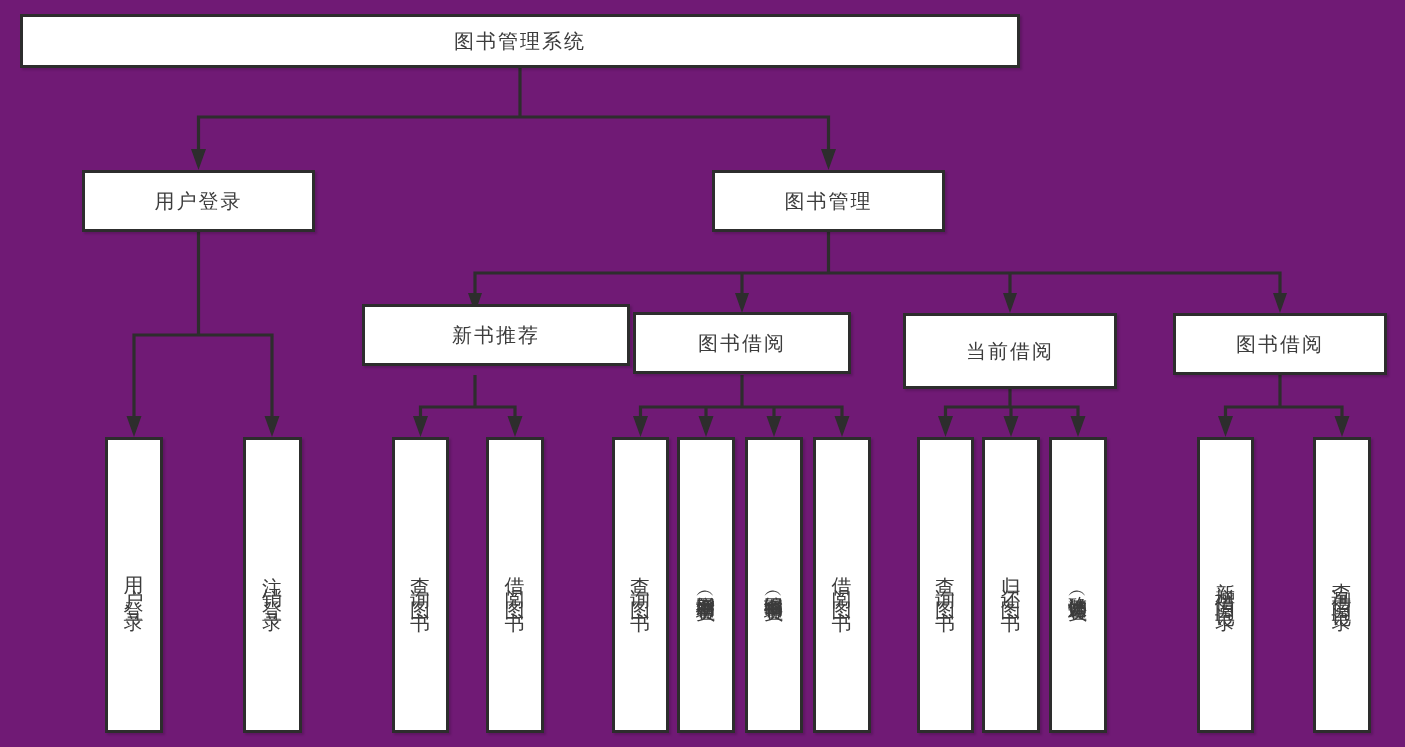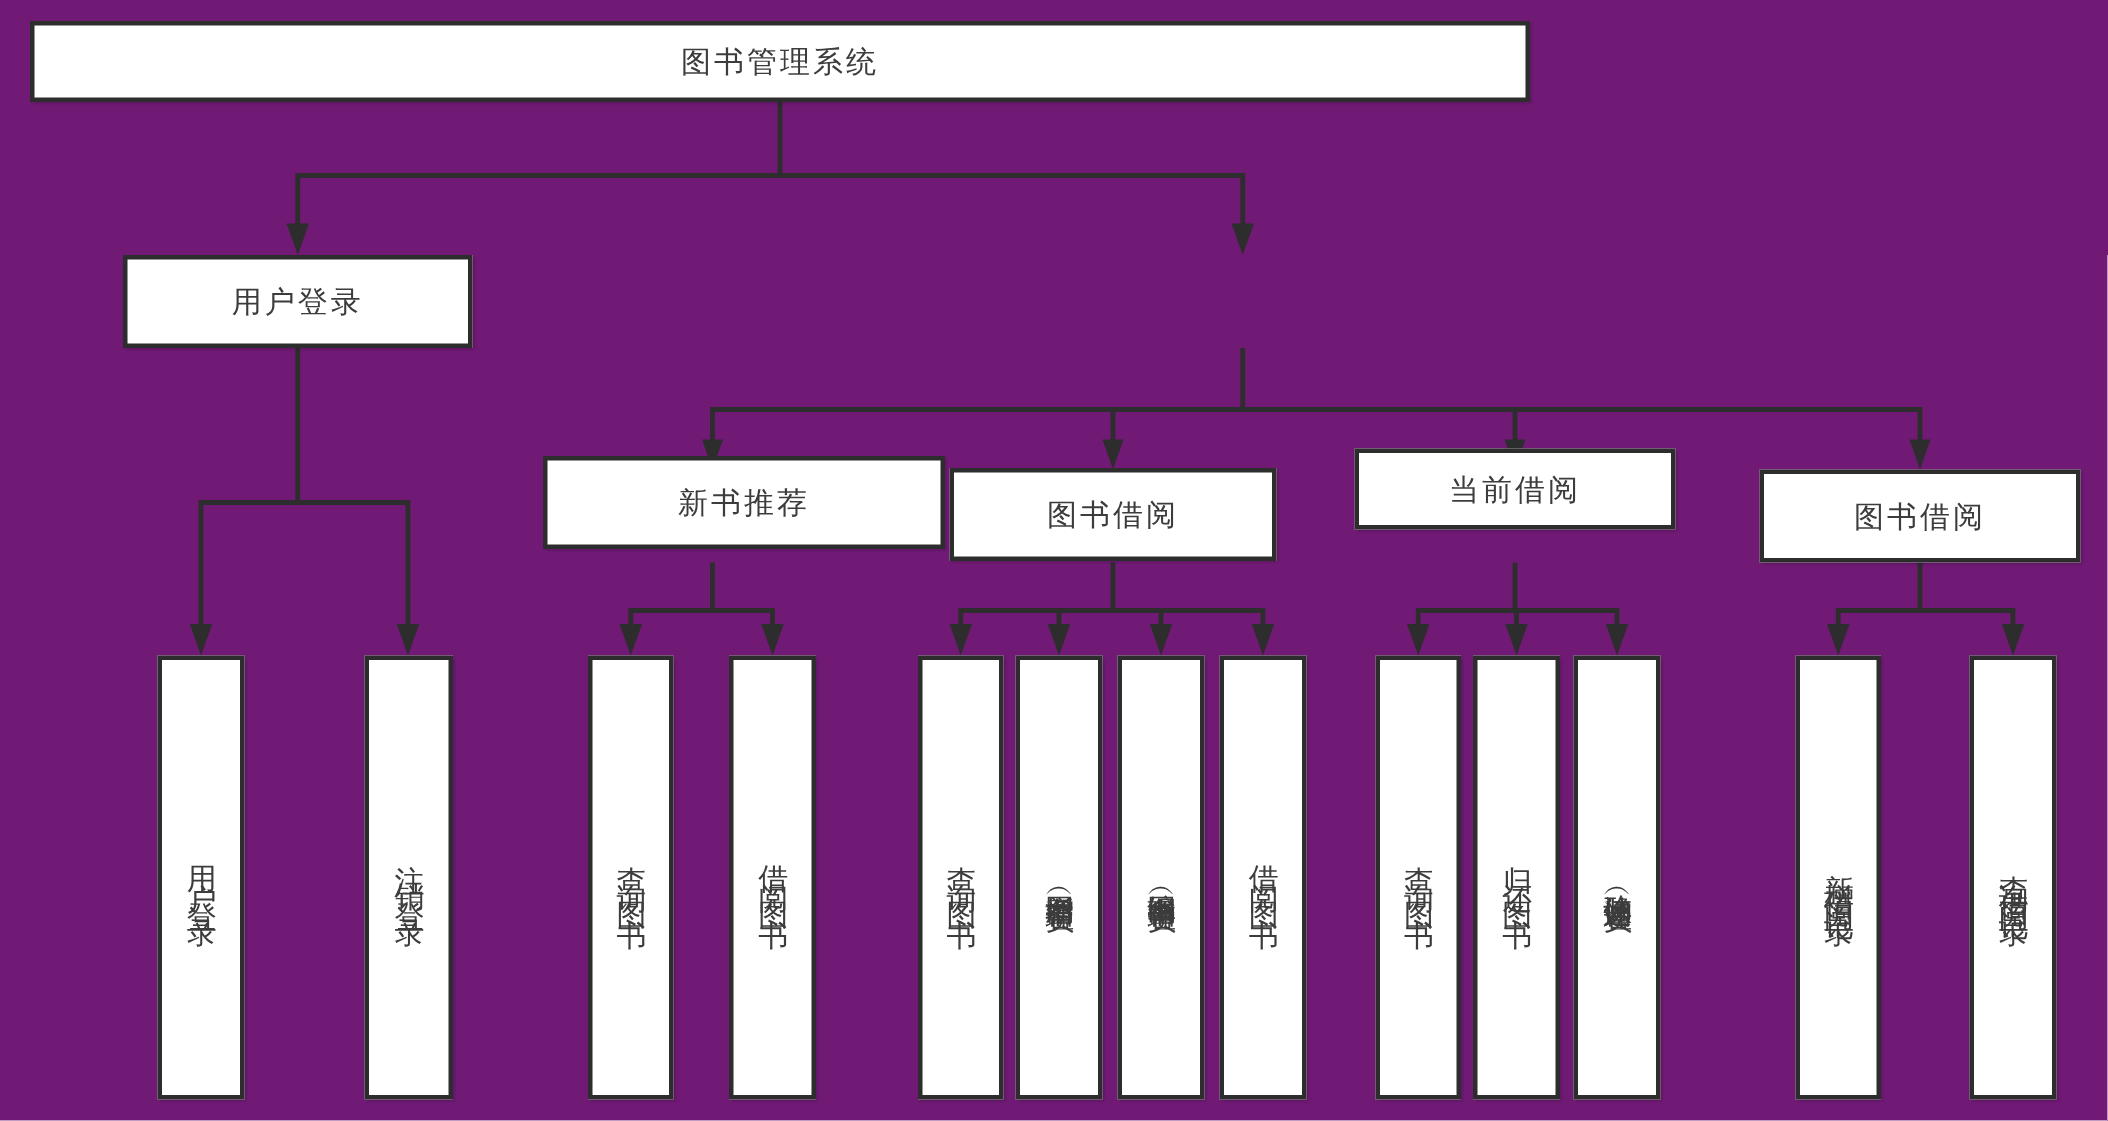--- a/index.html
+++ b/index.html
@@ -91,24 +91,25 @@
     <polygon points="1078,437 1070.5,416 1085.5,416"></polygon>
 
     <path d="M1280 375 V407 M1225.5 418 V407 H1342 V418"></path>
     <polygon points="1225.5,437 1218,416 1233,416"></polygon>
     <polygon points="1342,437 1334.5,416 1349.5,416"></polygon>
   </svg>
 
   <div class="node" style="left:20px;top:14px;width:1000px;height:54px">图书管理系统</div>
 
   <div class="node" style="left:82px;top:170px;width:233px;height:62px">用户登录</div>
+  <div class="node" style="left:712px;top:170px;width:233px;height:62px">图书管理</div>
 
   <div class="node" style="left:362px;top:304px;width:268px;height:62px">新书推荐</div>
   <div class="node" style="left:633px;top:312px;width:218px;height:62px">图书借阅</div>
-  <div class="node" style="left:903px;top:299px;width:214px;height:54px">当前借阅</div>
+  <div class="node" style="left:903px;top:313px;width:214px;height:76px">当前借阅</div>
   <div class="node" style="left:1173px;top:313px;width:214px;height:62px">图书借阅</div>
 
   <div class="node node--v" style="left:105px;top:437px;width:58px;height:296px">用户登录</div>
   <div class="node node--v" style="left:243px;top:437px;width:59px;height:296px">注销登录</div>
 
   <div class="node node--v" style="left:392px;top:437px;width:57px;height:296px">查询图书</div>
   <div class="node node--v" style="left:486px;top:437px;width:58px;height:296px">借阅图书</div>
 
   <div class="node node--v" style="left:612px;top:437px;width:57px;height:296px">查询图书</div>
   <div class="node node--v ls-s" style="left:677px;top:437px;width:58px;height:296px">新增图书（管理员）</div>

